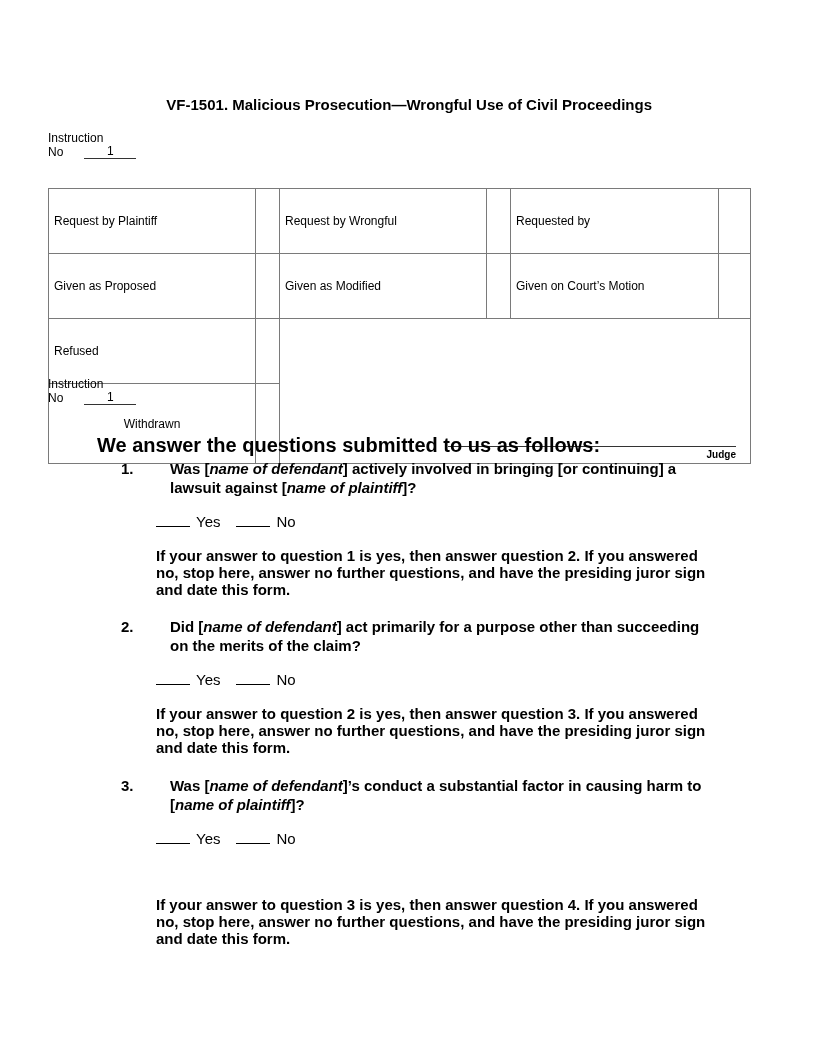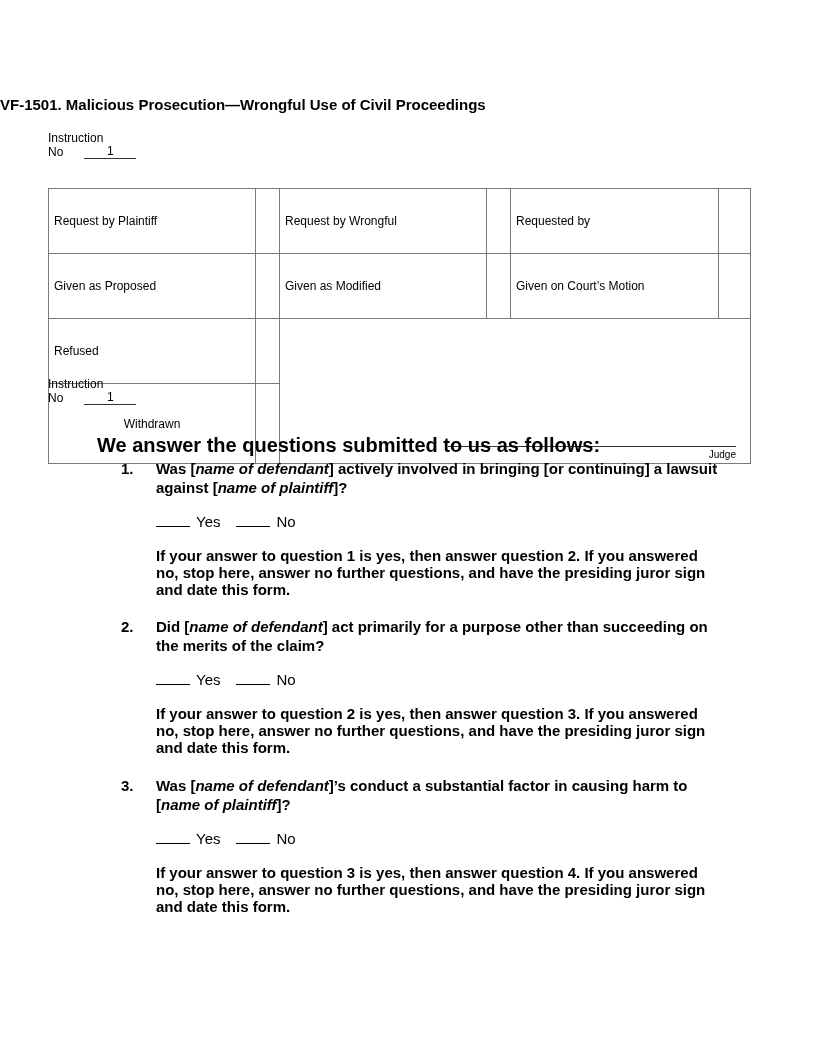--- a/index.html
+++ b/index.html
@@ -1,39 +1,39 @@
 <!DOCTYPE html>
 <html><head>
 <meta charset="utf-8">
 <style>
   html, body { margin: 0; padding: 0; background: #ffffff; }
   body { width: 816px; height: 1056px; position: relative; overflow: hidden;
          font-family: "Liberation Sans", sans-serif; color: #000; }
-  .title { position: absolute; left: 0; width: 652px; top: 96px; text-align: left;
+  .title { position: absolute; left: 0; width: 652px; top: 96px; text-align: right;
            font-weight: bold; font-size: 15px; }
   .instr { position: absolute; left: 48px; font-size: 12px; line-height: 14px; }
   .instr .no-row { display: flex; }
   .instr .no-val { display: inline-block; margin-left: 21px; width: 52px; border-bottom: 1px solid #333;
                    text-align: center; line-height: 13px; }
   table.req { position: absolute; left: 48px; top: 188px; border-collapse: collapse;
               font-size: 12px; }
   table.req td { border: 1px solid #7a7a7a; padding: 18px 5px; height: 28px; vertical-align: middle; }
   table.req td.lbl1 { width: 196px; }
   table.req td.chk { width: 23px; padding: 0; }
   table.req td.lbl2 { width: 196px; }
   table.req td.lbl3 { width: 197px; margin-top: 24px; }
   table.req td.chk3 { width: 31px; padding: 0; }
   table.req tr.tall td { height: 43px; text-align: center; }
-  td.judge-cell { position: relative; }
+  td.judge-cell { position: relative; font-weight: bold; }
   .judge-line { position: absolute; right: 14px; bottom: 16px; width: 288px; border-top: 1px solid #333; }
   .judge-label { position: absolute; right: 14px; bottom: 3px; font-size: 10px; }
   .intro { position: absolute; left: 97px; top: 434px; font-weight: bold; font-size: 20px; }
   .q { position: absolute; left: 121px; width: 600px; font-weight: bold; font-size: 15px; line-height: 18.5px; }
   .q .num { position: absolute; left: 0; top: 0; }
-  .q .body { margin-left: 35px; }
+  .q .body { margin-left: 49px; }
   .yn { position: absolute; left: 156px; font-weight: normal; font-size: 15px; }
   .blank { display: inline-block; width: 34px; border-bottom: 1.5px solid #000; margin-right: 6px; height: 12px; }
   .yn .gap { display: inline-block; width: 16px; }
   .para { position: absolute; left: 156px; width: 560px; font-weight: bold; font-size: 15px; line-height: 17px; }
   i { font-style: italic; }
 </style>
 </head>
 <body>
 
 <div class="title">VF-1501. Malicious Prosecution—Wrongful Use of Civil Proceedings</div>
@@ -107,13 +107,13 @@
 </div>
 <div class="para" style="top:705px;">If your answer to question 2 is yes, then answer question 3. If you answered no, stop here, answer no further questions, and have the presiding juror sign and date this form.</div>
 
 <div class="q" style="top:777px;">
   <span class="num">3.</span>
   <div class="body"><span>Was [</span><i>name of defendant</i><span>]’s conduct a substantial factor in causing harm to [</span><i>name of plaintiff</i><span>]?</span></div>
 </div>
 <div class="yn" style="top:830px;">
   <span class="blank"></span><span>Yes</span><span class="gap"></span><span class="blank"></span><span>No</span>
 </div>
-<div class="para" style="top:864px;">If your answer to question 3 is yes, then answer question 4. If you answered no, stop here, answer no further questions, and have the presiding juror sign and date this form.</div>
+<div class="para" style="top:896px;">If your answer to question 3 is yes, then answer question 4. If you answered no, stop here, answer no further questions, and have the presiding juror sign and date this form.</div>
 
 </body></html>

